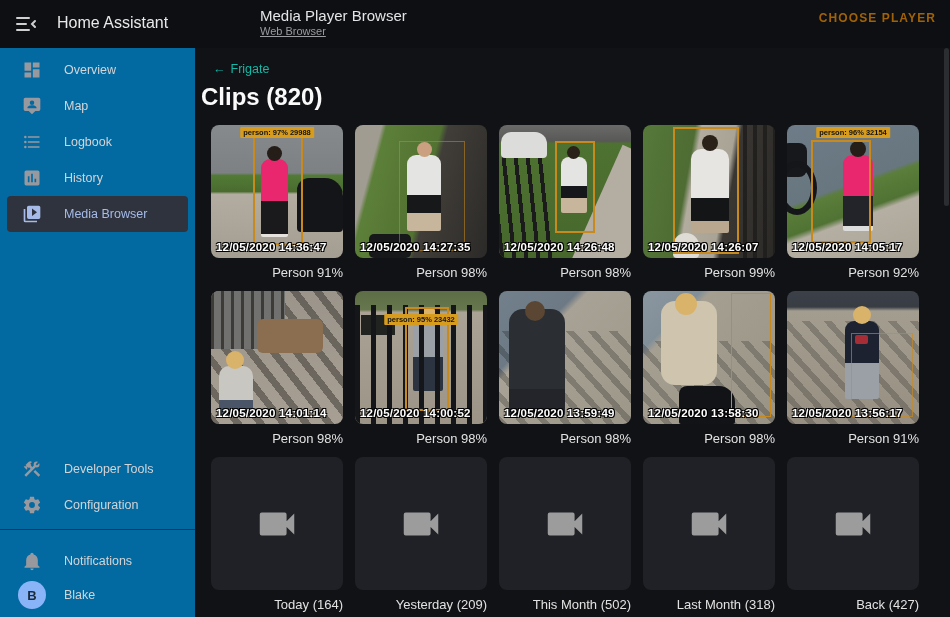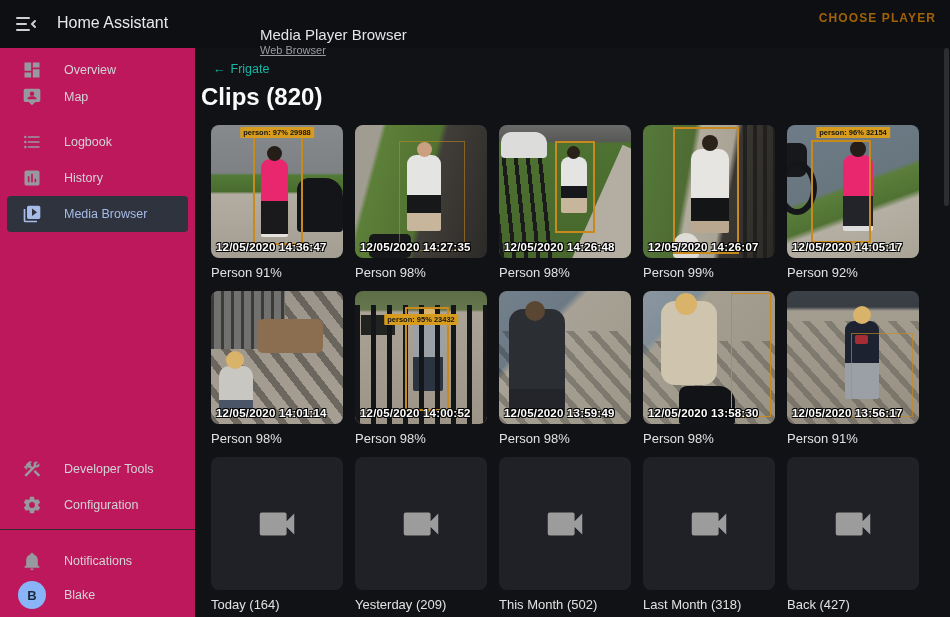--- a/index.html
+++ b/index.html
@@ -6,28 +6,28 @@
   html,body { width:950px; height:617px; overflow:hidden; background:#111215;
     font-family:"Liberation Sans", sans-serif; }
 
   
   .topbar { position:absolute; left:0; top:0; width:950px; height:48px; background:#0e0f12;
     display:flex; align-items:center; z-index:10; }
   .menu-toggle { position:absolute; left:14px; top:12px; width:24px; height:24px; color:#cfd0d2;
     cursor:pointer; }
   .app-title { position:absolute; left:57px; top:14px; font-size:16px; color:#e8e9ea; }
   .page-head { position:absolute; left:260px; top:6px; }
-  .page-title { font-size:15px; color:#e3e4e6; line-height:19px;margin-top:19px; }
+  .page-title { font-size:15px; color:#e3e4e6; line-height:19px; }
   .page-subtitle { font-size:11px; color:#9a9ba0; line-height:13px;text-decoration:underline; }
   .choose-player { position:absolute; right:14px; top:11px; font-size:12px; font-weight:600;
     letter-spacing:1.1px; color:#a16207; background:none; border:none; cursor:pointer;
     font-family:"Liberation Sans", sans-serif; }
 
   
-  .sidebar { position:absolute; left:0; top:48px; width:195px; height:569px; background:#be185d; }
+  .sidebar { position:absolute; left:0; top:48px; width:195px; height:569px; background:#0369a1; }
   .side-item { position:absolute; left:7px; width:181px; height:36px; display:flex;
     align-items:center; border-radius:4px; cursor:pointer; }
   .side-item .ic { width:20px; height:20px; margin-left:15px; color:#97999f; flex:0 0 auto; }
   .side-item .lbl { margin-left:22px; font-size:12.5px; color:#d3d4d6; }
   .side-item.selected { background:#2e333d; }
   .side-item.selected .ic { color:#a6bbe8; }
   .side-item.selected .lbl { color:#a6bbe8; }
   .side-divider { position:absolute; left:0; top:481px; width:195px; border-top:1px solid #2c2d30; }
   .avatar { width:28px; height:28px; border-radius:50%; background:#8ab4f8; color:#1c2b3a;
     font-size:13px; font-weight:700; display:flex; align-items:center; justify-content:center;
@@ -35,21 +35,21 @@
   .side-item.user .lbl { margin-left:18px; }
 
   
   .content { position:absolute; left:195px; top:48px; width:755px; height:569px; background:#111215; }
   .breadcrumb { margin:14px 0 0 18px; font-size:12.5px; color:#14b8a6; cursor:pointer;
     display:inline-block; }
   .breadcrumb .arr { margin-right:5px; }
   .clips-title { margin:6px 0 0 6px; font-size:24px; font-weight:700; color:#fafafa; }
   .grid { position:absolute; left:16px; top:77px; display:grid;
     grid-template-columns:repeat(5,132px); column-gap:12px; row-gap:11px; }
-  .card { width:132px; }
+  .card { width:132px;text-align:right; }
   .thumb { position:relative; width:132px; height:133px; border-radius:8px; overflow:hidden;
     background:#1d1f23; cursor:pointer; }
   .caption { margin-top:7px; font-size:13px; color:#e2e2e2; }
   .ts { position:absolute; left:5px; bottom:5px; z-index:4; font-size:11.5px; font-weight:700;
     color:#fff; letter-spacing:0.2px; white-space:nowrap;
     text-shadow:1px 1px 0 #000,-1px -1px 0 #000,1px -1px 0 #000,-1px 1px 0 #000; }
   .bbox { position:absolute; display:none; border:2px solid #c98a1d; z-index:2; }
   .olabel { position:absolute; top:2px; left:50%; transform:translateX(-50%); z-index:3;
     background:#d79c1d; color:#141414; font-size:7.5px; font-weight:700; padding:1px 3px;
     white-space:nowrap; border-radius:1px; }
@@ -193,21 +193,21 @@
 
 <div class="sidebar">
   <div class="side-item" style="top:4px">
     <span class="ic">
       <svg viewBox="0 0 24 24" fill="currentColor">
           <path d="M13 3v6h8V3m-8 18h8V11h-8M3 21h8v-6H3m0-2h8V3H3v10Z"></path>
         </svg>
     </span>
     <span class="lbl">Overview</span>
   </div>
-  <div class="side-item" style="top:31px">
+  <div class="side-item" style="top:40px">
     <span class="ic">
       <svg viewBox="0 0 24 24" fill="currentColor">
           <path d="M20 2H4a2 2 0 0 0-2 2v12a2 2 0 0 0 2 2h4l4 4 4-4h4a2 2 0 0 0 2-2V4a2 2 0 0 0-2-2m-8 3.3a2.7 2.7 0 1 1 0 5.4 2.7 2.7 0 0 1 0-5.4m5.4 9.5H6.6v-.9c0-1.8 3.6-2.8 5.4-2.8s5.4 1 5.4 2.8v.9Z"></path>
         </svg>
     </span>
     <span class="lbl">Map</span>
   </div>
   <div class="side-item" style="top:76px">
     <span class="ic">
       <svg viewBox="0 0 24 24" fill="currentColor">

